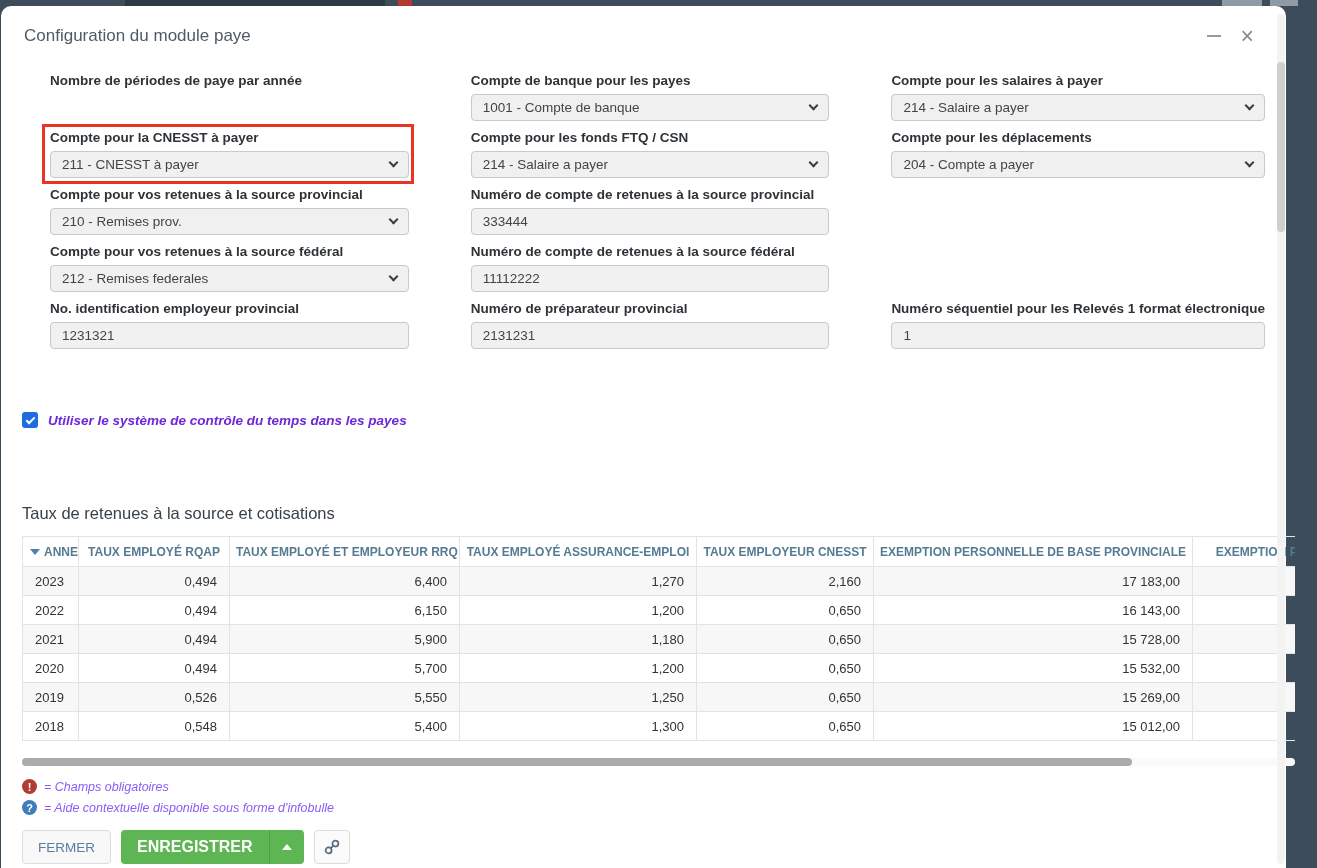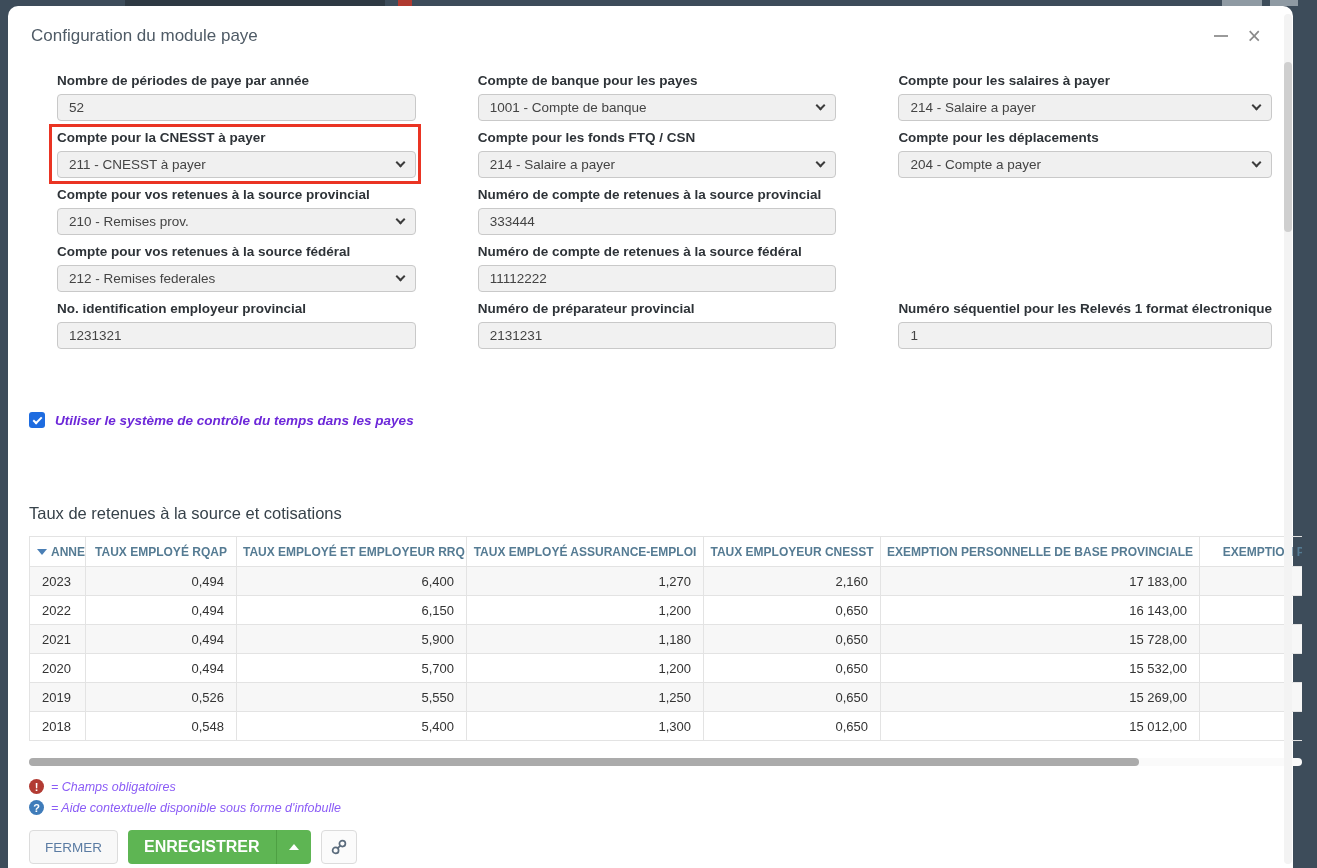--- a/index.html
+++ b/index.html
@@ -2,21 +2,21 @@
 <html><head>
 <meta charset="utf-8">
 <style>
   * { box-sizing: border-box; margin: 0; padding: 0; }
   html,body { width:1317px; height:868px; overflow:hidden;
     font-family:"Liberation Sans", sans-serif; background:#3d4c5a; }
 
   .backdrop-bar { position:absolute; top:0; left:0; width:1317px; height:10px; }
   .backdrop-bar .seg { position:absolute; top:0; height:6px; }
 
-  .modal { position:absolute; top:6px; left:8px; width:1285px; height:862px;
+  .modal { position:absolute; top:6px; left:1px; width:1285px; height:862px;
     background:#ffffff; border-radius:10px 10px 0 0; padding:0 14px; }
 
   
   .modal-header { display:flex; align-items:center; padding:20px 8px 0 9px; }
   .modal-title { font-size:17px; color:#4f5b66; flex:1; }
   .win-controls { display:flex; align-items:center; gap:20px; padding-right:10px; }
   .min-icon { width:14px; height:2px; background:#9a9a9a; cursor:pointer; }
   .close-icon { font-size:23px; color:#8a8a8a; line-height:18px; cursor:pointer; }
 
   
@@ -105,21 +105,20 @@
     <div class="win-controls">
       <span class="min-icon"></span>
       <span class="close-icon">×</span>
     </div>
   </div>
 
   <div class="form-grid">
 
     <div class="field">
       <div class="field-label">Nombre de périodes de paye par année</div>
-      <input class="control" value="52" style="">
     </div>
     <div class="field">
       <div class="field-label">Compte de banque pour les payes</div>
       <div class="control select">
         <span>1001 - Compte de banque</span>
         <span class="chev"></span>
       </div>
     </div>
     <div class="field">
       <div class="field-label">Compte pour les salaires à payer</div>

